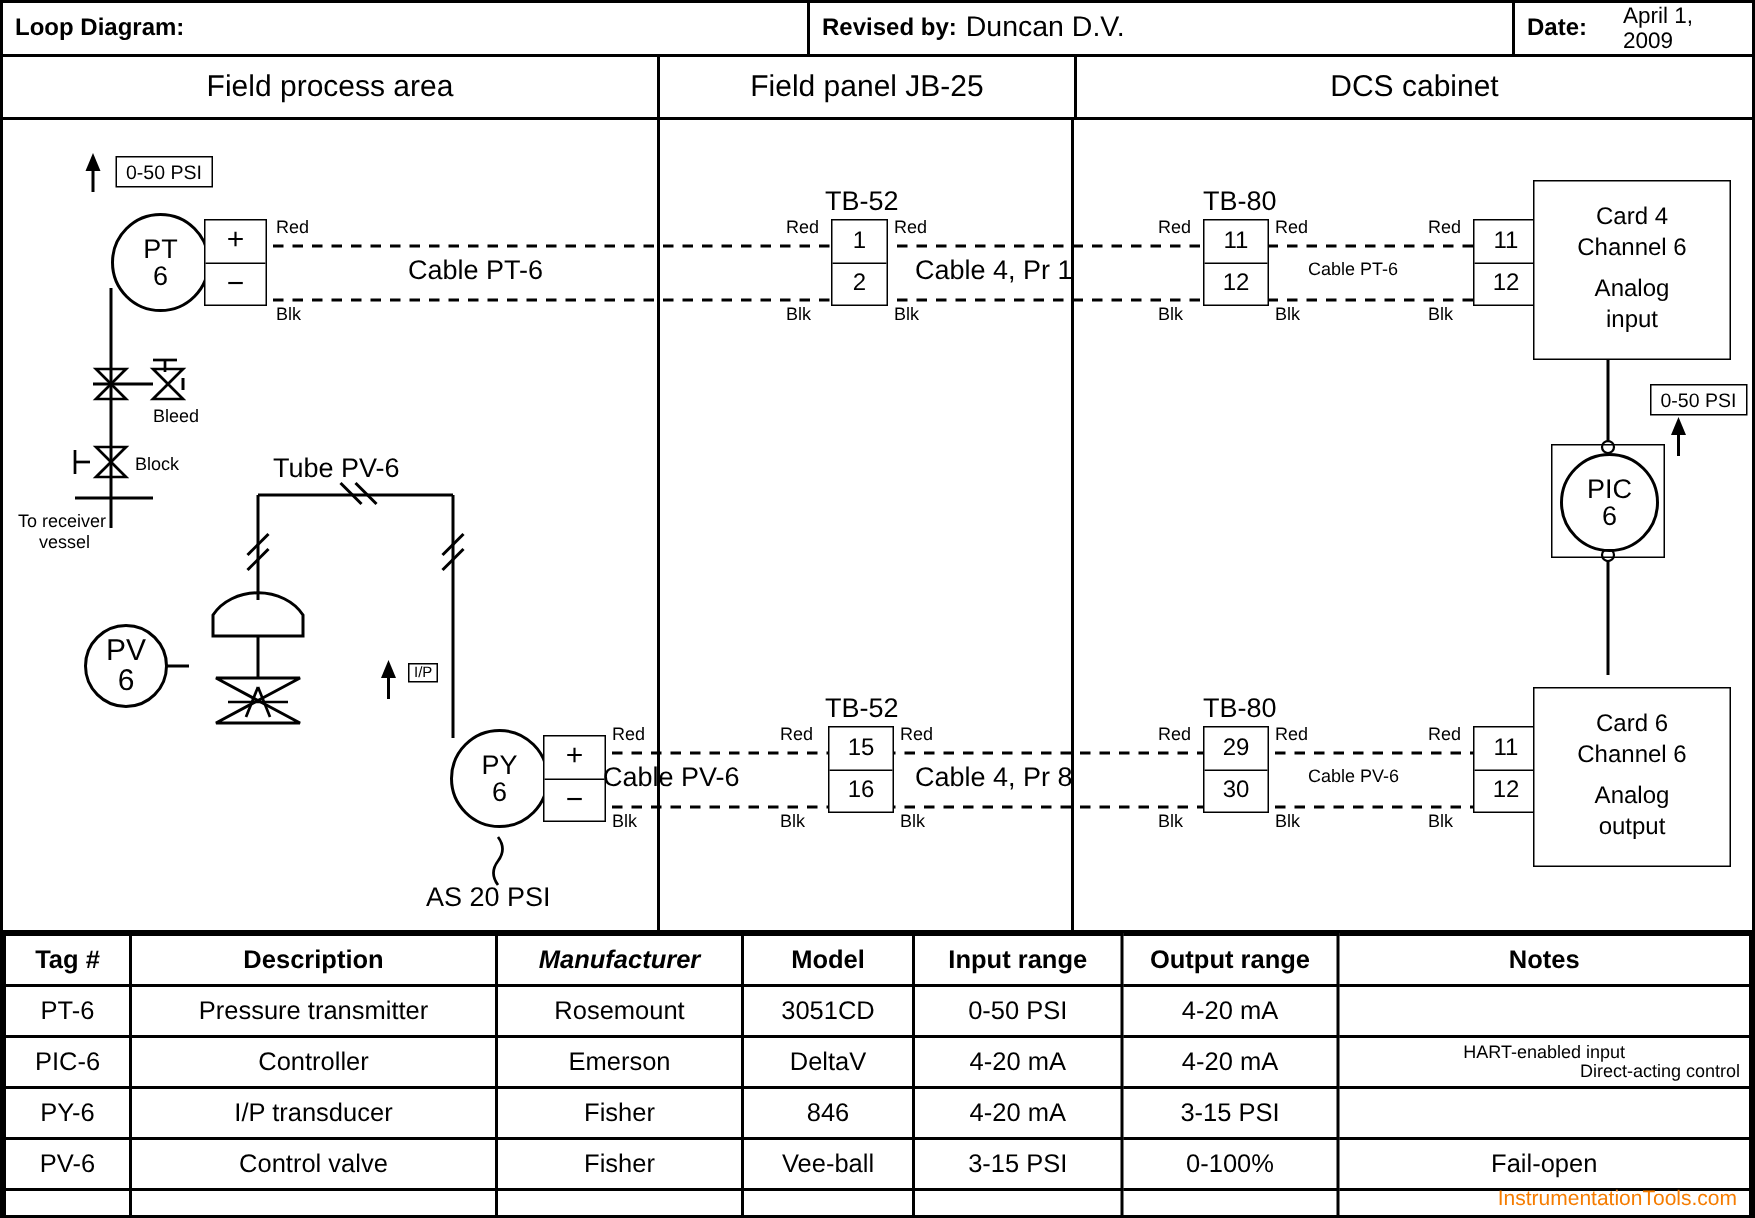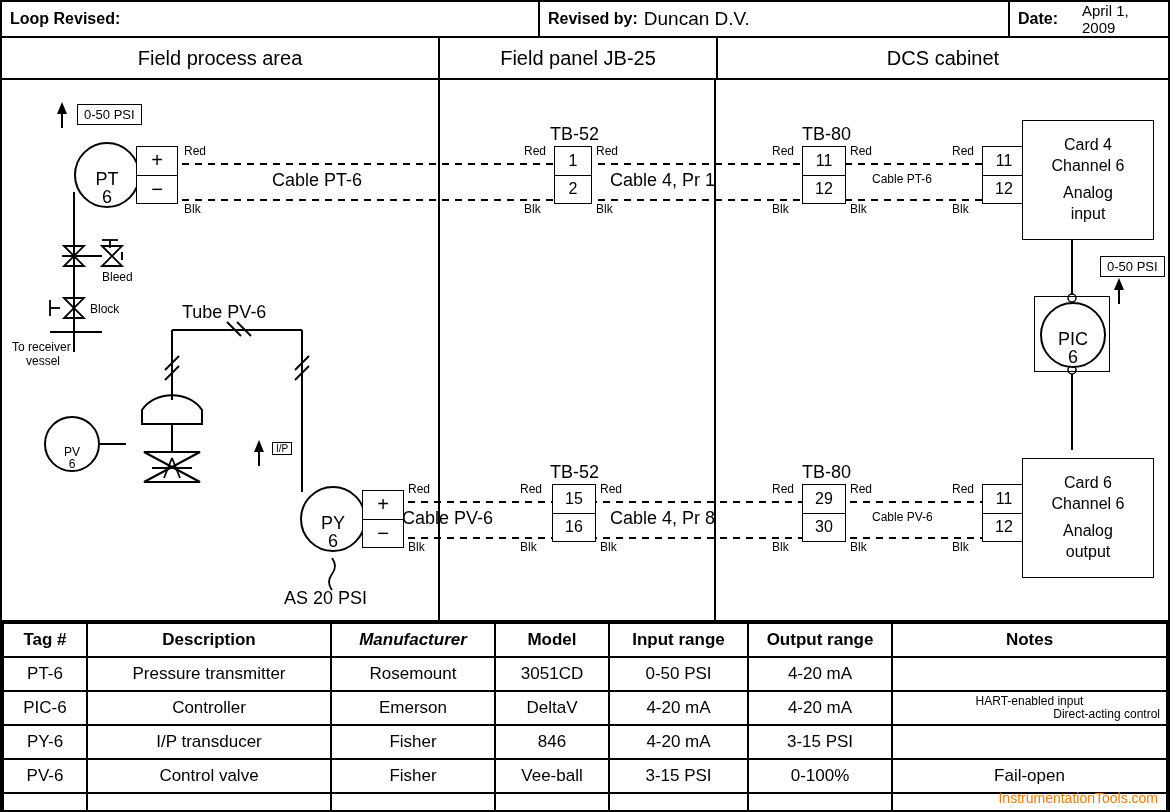--- a/index.html
+++ b/index.html
@@ -57,21 +57,21 @@
     border-bottom: 2px solid #000;
   }
   .vline { position:absolute; top:0; bottom:0; width:2px; background:#000; }
   .v1 { left:436px; }
   .v2 { left:712px; }
   svg.diagram { position:absolute; top:0; left:0; width:100%; height:100%; }
   .lbl { position:absolute; font-size:18px; white-space:nowrap; }
   .small { font-size:12px; }
   .rangebox { border:1.5px solid #000; padding:2px 6px; font-size:13px; background:#fff;}
   .circle { position:absolute; border:2px solid #000; border-radius:50%; background:#fff;
-            display:flex; flex-direction:column; align-items:center; justify-content:flex-end;
+            display:flex; flex-direction:column; align-items:center; justify-content:center;
             font-size:18px; line-height:1; }
   .pmbox { position:absolute; border:1.5px solid #000; background:#fff; font-size:20px;
            display:flex; flex-direction:column; }
   .pmbox div { flex:1; display:flex; align-items:center; justify-content:center; }
   .pmbox .top { border-bottom:1.5px solid #000; }
   .tbbox { position:absolute; border:1.5px solid #000; background:#fff;
            display:flex; flex-direction:column; font-size:16px; }
   .tbbox div { flex:1; display:flex; align-items:center; justify-content:center; }
   .tbbox .top { border-bottom:1.5px solid #000; }
   .card { position:absolute; border:1.5px solid #000; background:#fff; text-align:center;
@@ -102,21 +102,21 @@
   .notes-small { font-size:12px; line-height:1.1; text-align:left; padding-left:6px;}
   .watermark { position:absolute; right:10px; bottom:4px; color:#f57c00; font-size:14px;margin-left:44px;}
 </style>
 </head>
 <body>
 
 <div class="sheet">
 
   <div class="hdr">
     <div class="hdr-cell hdr1">
-      <b>Loop Revised:</b>
+      <b>Loop Diagram:</b>
     </div>
     <div class="hdr-cell hdr2">
       <b>Revised by:</b>
       <span style="font-size:19px">Duncan D.V.</span>
     </div>
     <div class="hdr-cell hdr3">
       <b>Date:</b>
       <span style="font-size:15px;margin-left:18px">April 1, 2009</span>
     </div>
   </div>
@@ -204,21 +204,21 @@
     <span class="lbl small" style="left:182px; top:122px">Blk</span>
     <span class="lbl" style="left:270px; top:90px">Cable PT-6</span>
 
     <span class="lbl small" style="left:100px; top:190px">Bleed</span>
     <span class="lbl small" style="left:88px; top:222px">Block</span>
     <span class="lbl small" style="left:10px; top:260px">To receiver</span>
     <span class="lbl small" style="left:24px; top:274px">vessel</span>
 
     <span class="lbl" style="left:180px; top:222px">Tube PV-6</span>
 
-    <div class="circle" style="left:42px; top:336px; width:52px; height:52px; font-size:12px">
+    <div class="circle" style="left:54px; top:336px; width:52px; height:52px; font-size:20px">
       <span>PV</span>
       <span>6</span>
     </div>
 
     <div class="arrow-up" style="left:252px; top:360px"></div>
     <div class="arrow-shaft" style="left:256px; top:372px"></div>
     <span class="lbl small" style="left:270px; top:362px; border:1px solid #000; padding:0 3px; font-size:10px">I/P</span>
 
     <div class="circle" style="left:298px; top:406px; width:62px; height:62px">
       <span>PY</span>

